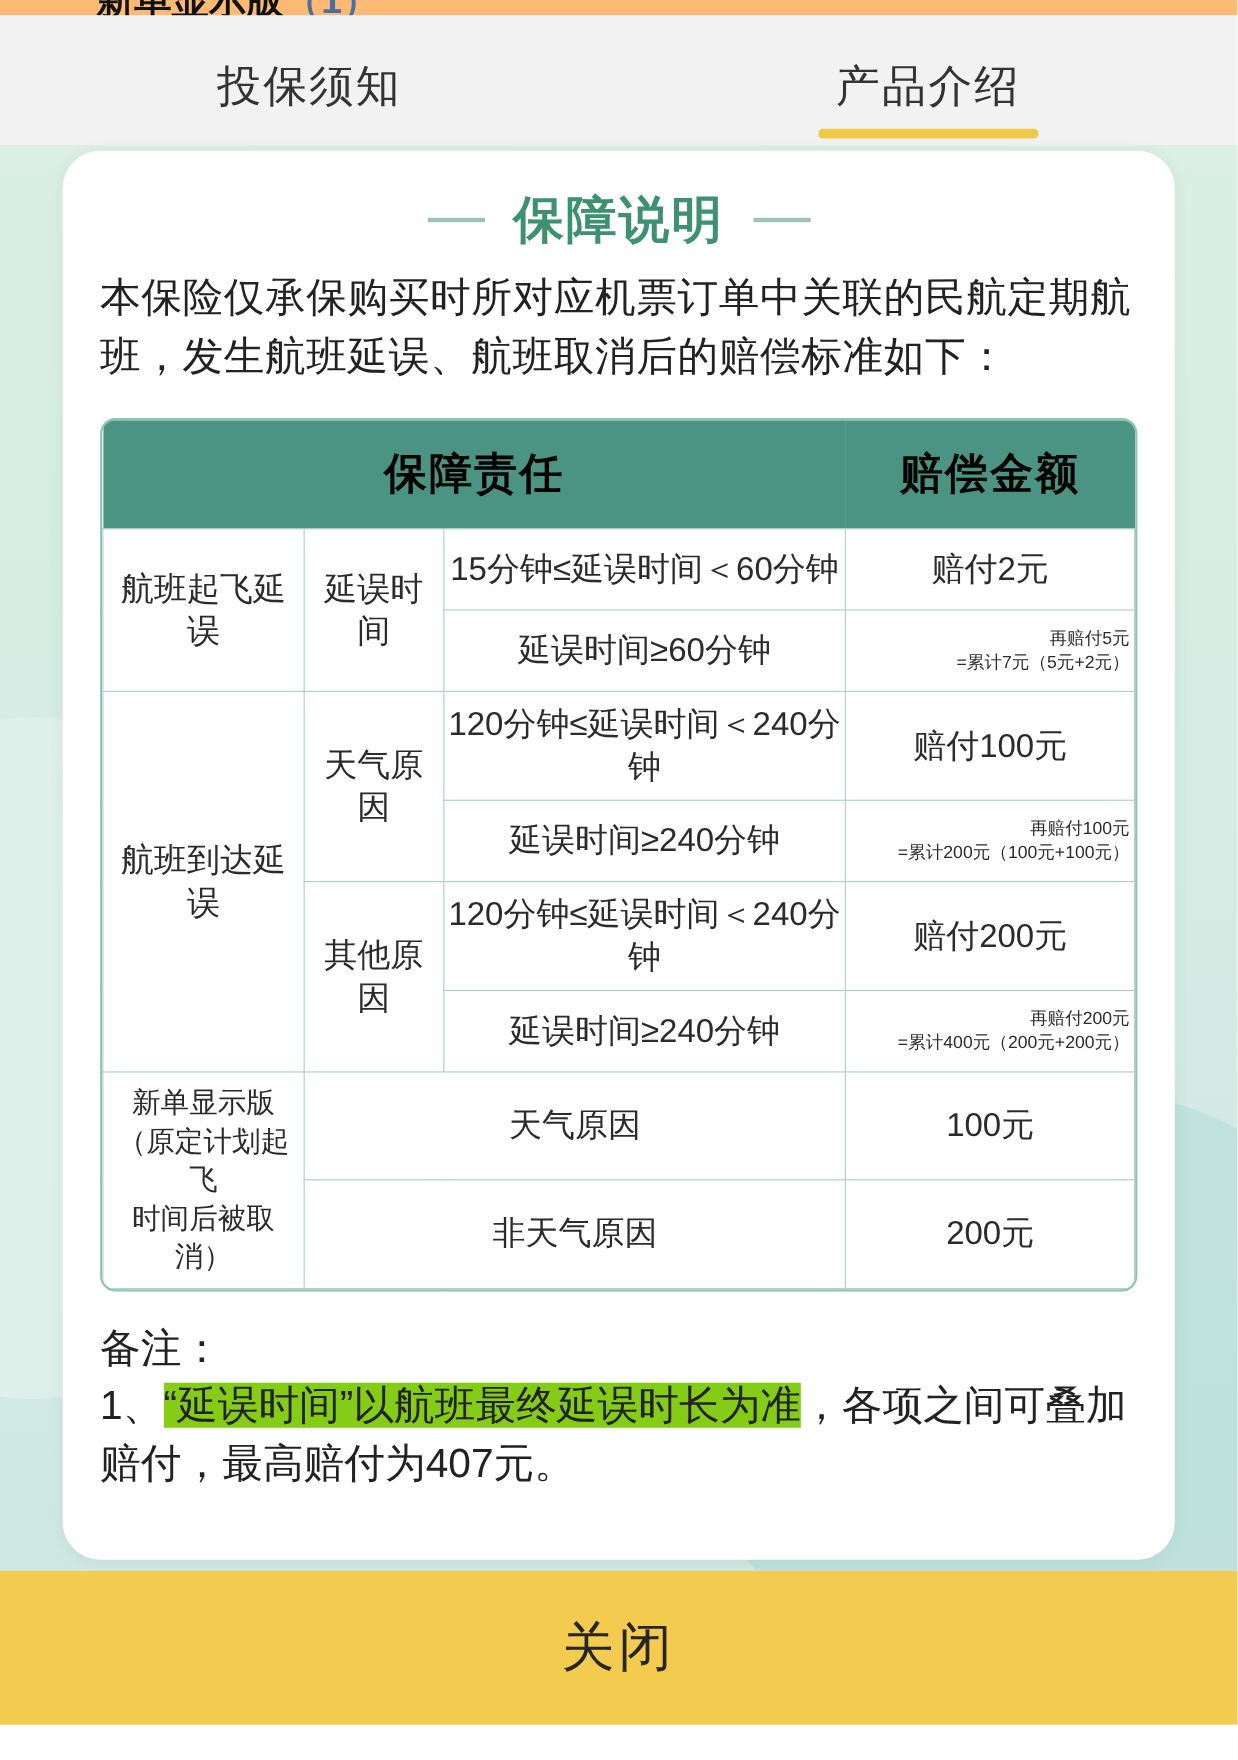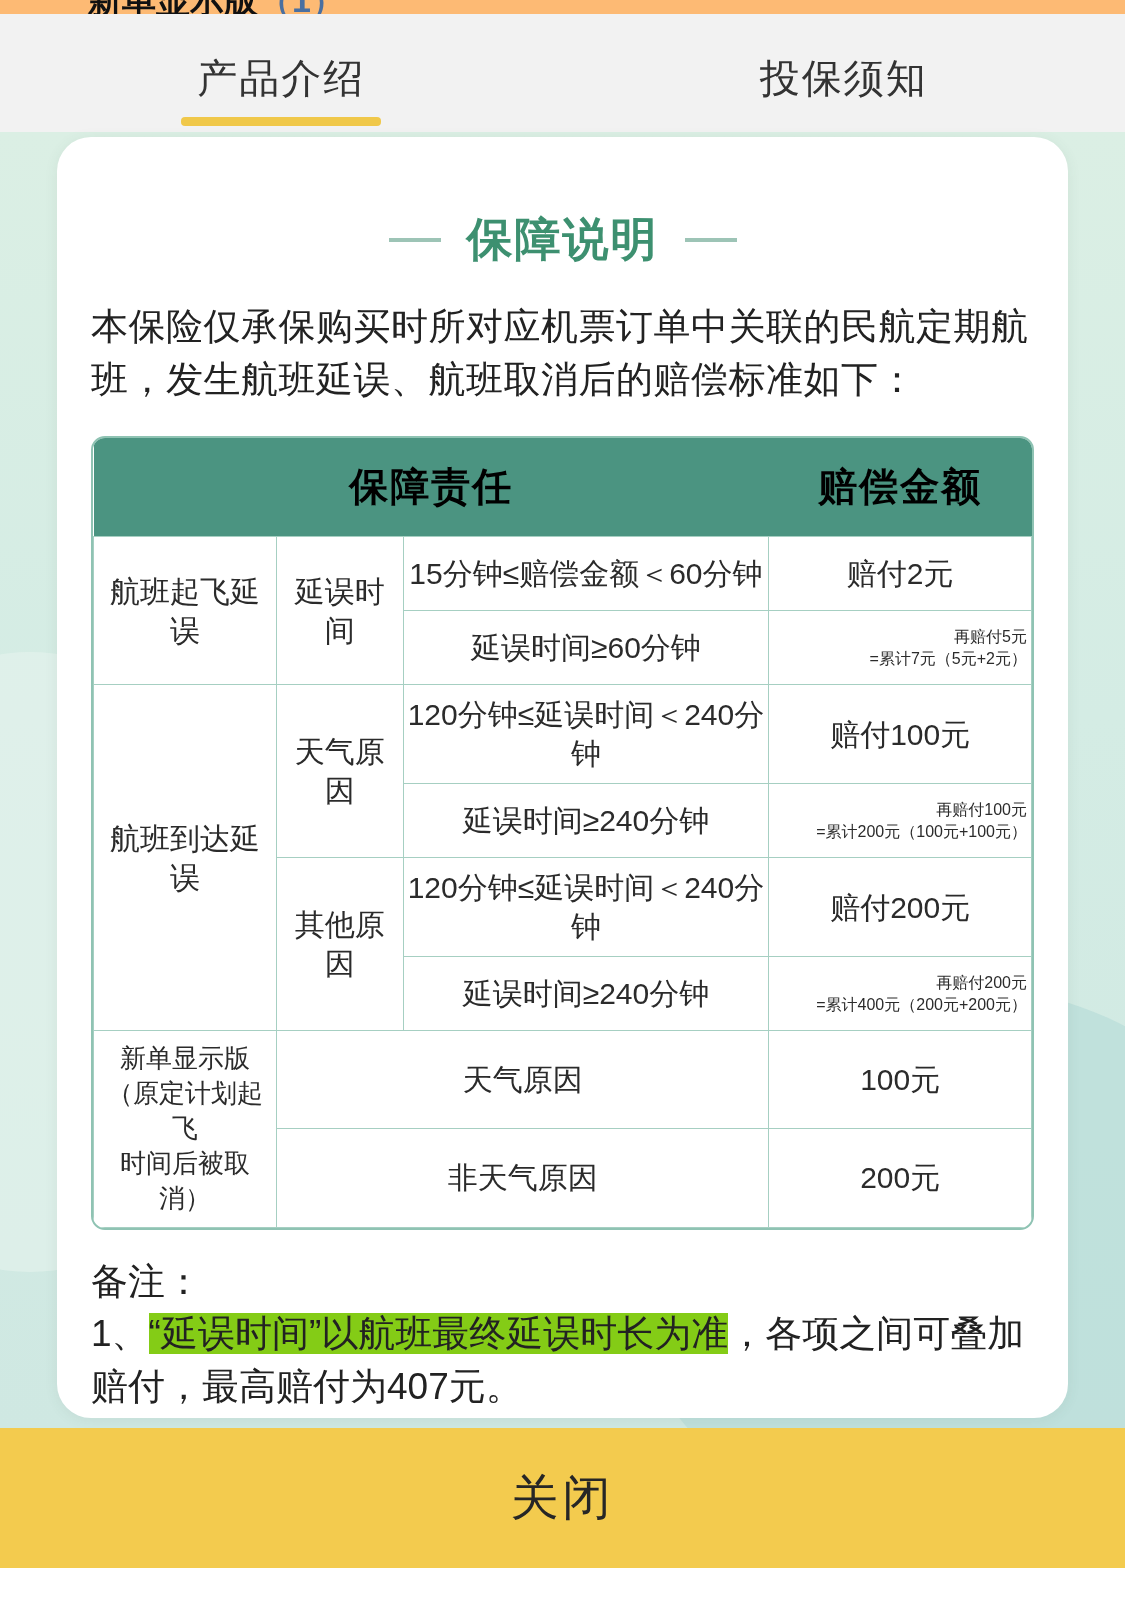--- a/index.html
+++ b/index.html
@@ -112,37 +112,37 @@
     overflow: hidden;
     padding: 0 34px;
   }
 
   
   .sec-title {
     display: flex;
     align-items: center;
     justify-content: center;
     gap: 26px;
-    margin-top: 72px;
+    margin-top: 32px;
   }
   .sec-title .dash {
     width: 52px;
     height: 4px;
     background: #9dc4b6;
   }
   .sec-title .txt {
     font-size: 46px;
     font-weight: 700;
     color: #3d9070;
     letter-spacing: 2px;
   }
 
   
   .intro {
-    margin-top: 30px;
+    margin-top: 14px;
     font-size: 37px;
     line-height: 1.42;
     color: #222;
     letter-spacing: .5px;
   }
 
   
   .tbl-wrap {
     margin-top: 30px;
     border: 2px solid #8fc3b3;
@@ -217,25 +217,25 @@
 </head>
 <body>
 
 <div class="top-strip">
 
   <div class="top-strip-title"><span>新单显示版</span><span class="top-strip-count">（1）</span></div>
 </div>
 
 <div class="tabbar">
   <div class="tab">
+    <span class="tab-label">投保须知</span>
+  </div>
+  <div class="tab">
     <span class="tab-label">产品介绍</span>
     <span class="tab-underline"></span>
-  </div>
-  <div class="tab">
-    <span class="tab-label">投保须知</span>
   </div>
 </div>
 
 <div class="stage">
   <div class="wave-a"></div>
   <div class="wave-b"></div>
 </div>
 
 <div class="card">
 
@@ -259,21 +259,21 @@
         <tr>
           <th colspan="3">保障责任</th>
           <th>赔偿金额</th>
         </tr>
       </thead>
       <tbody>
 
         <tr>
           <td class="c1" rowspan="2">航班起飞延误</td>
           <td class="c2" rowspan="2">延误时间</td>
-          <td class="c3 tall">15分钟≤赔偿金额＜60分钟</td>
+          <td class="c3 tall">15分钟≤延误时间＜60分钟</td>
           <td class="c4 tall">赔付2元</td>
         </tr>
 
         <tr>
           <td class="c3 tall">延误时间≥60分钟</td>
           <td class="c4 dual tall">
             <div>再赔付5元</div>
             <div>=累计7元（5元+2元）</div>
           </td>
         </tr>

